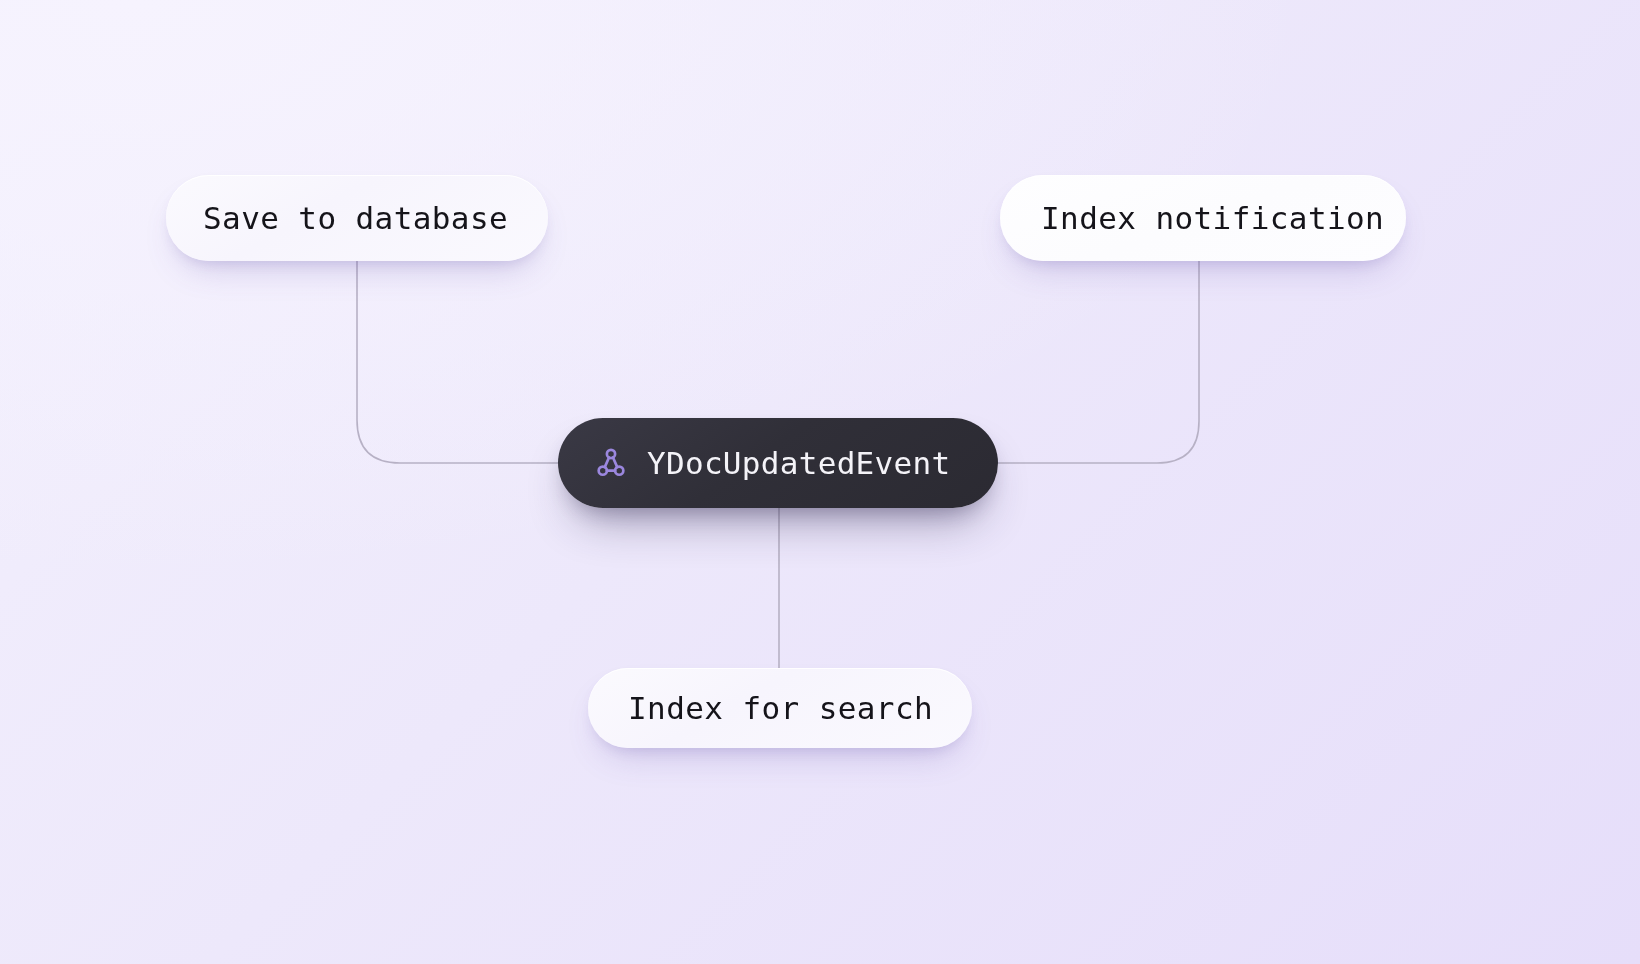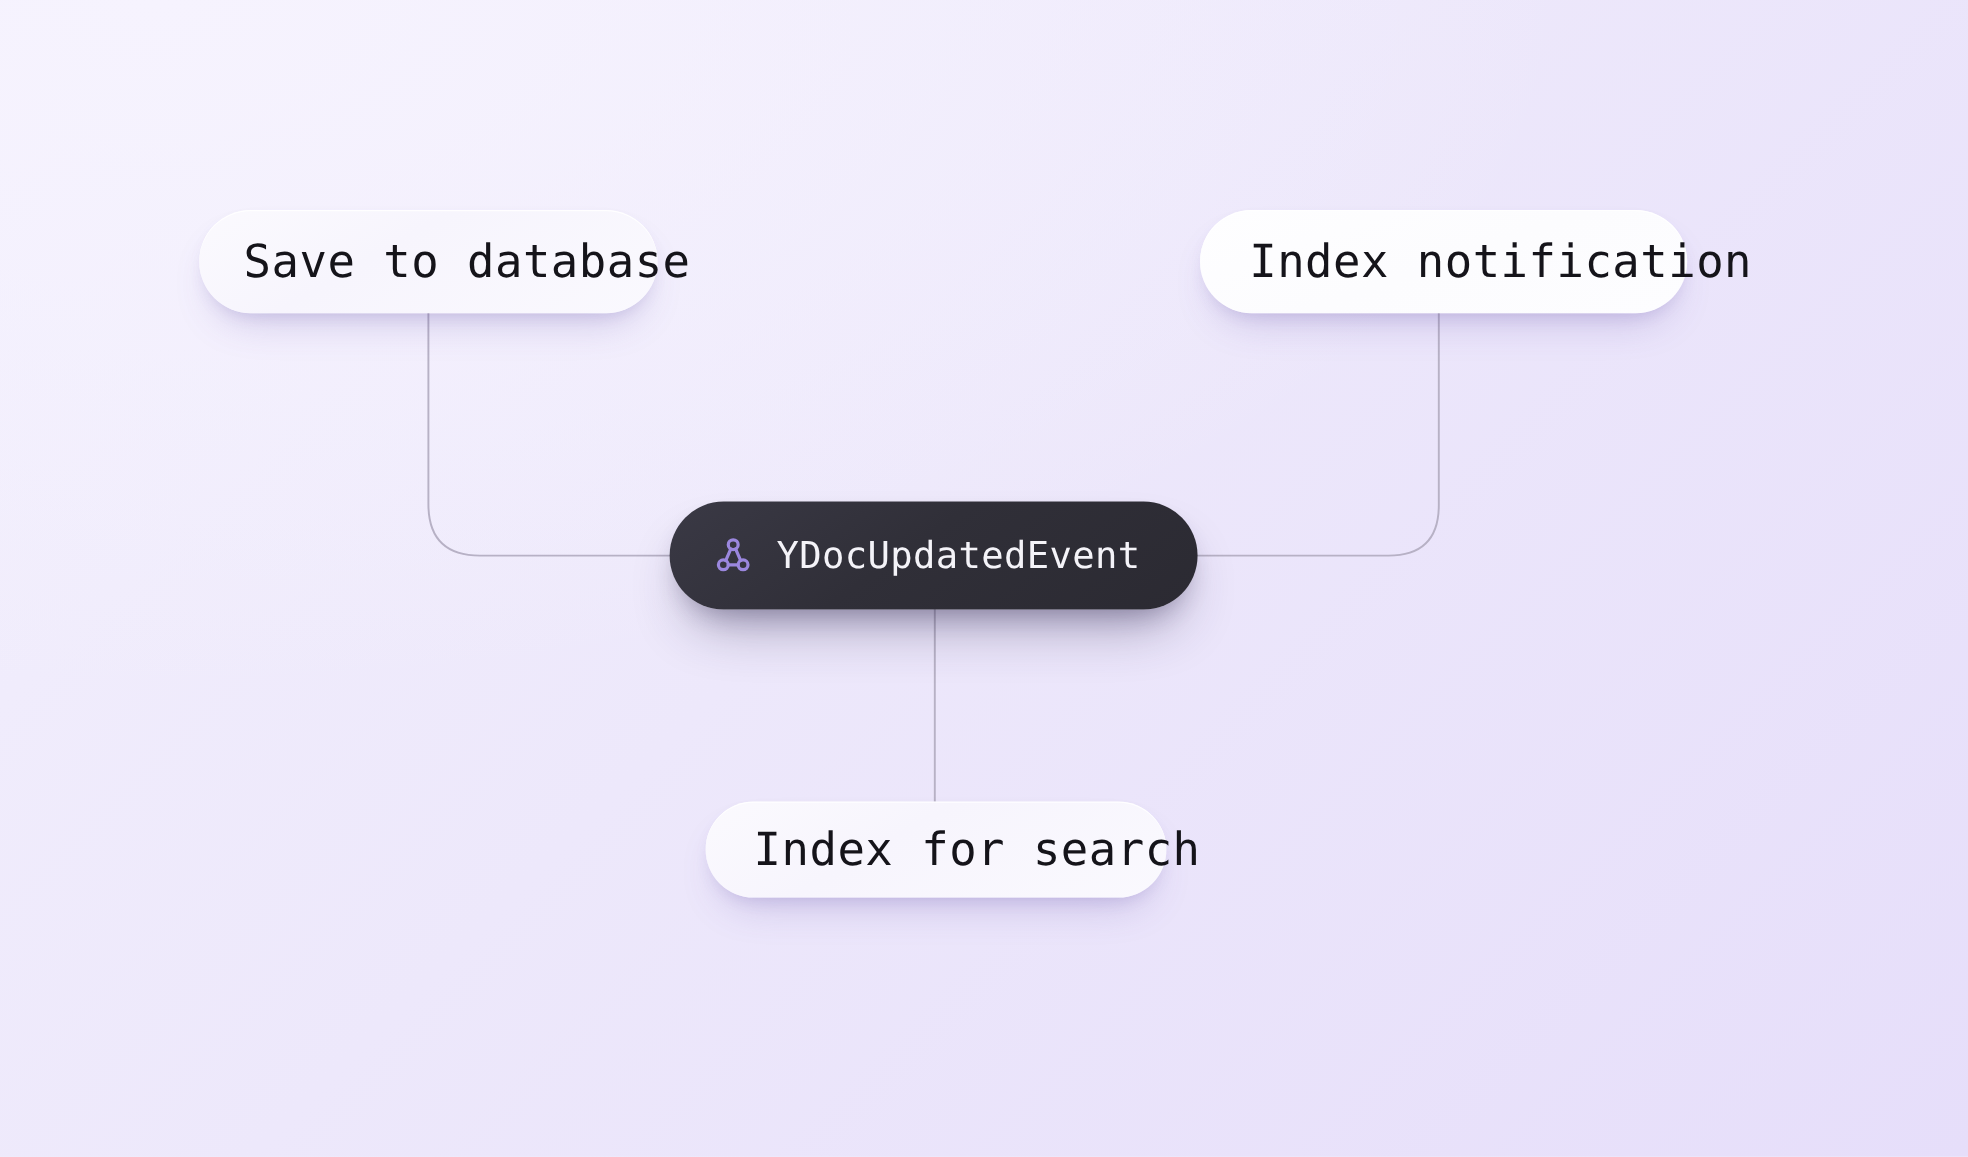--- a/index.html
+++ b/index.html
@@ -48,21 +48,21 @@
     background:
       linear-gradient(150deg, #FBFAFE 0%, #F7F5FD 40%, #FAF9FE 100%);
     box-shadow:
       0 18px 34px -14px rgba(90, 70, 160, 0.28),
       0 6px 14px -6px rgba(90, 70, 160, 0.18),
       0 1px 0 0 rgba(255,255,255,0.9) inset;
   }
 
   .node-action .node-label {
     font-family: "DejaVu Sans Mono", monospace;
-    font-size: 38px;
+    font-size: 31px;
     letter-spacing: 0.4px;
     color: #15141A;
   }
 
   #node-save {
     left: 166px;  top: 175px;
     width: 382px; height: 86px;
     padding-left: 37px;
   }
 

